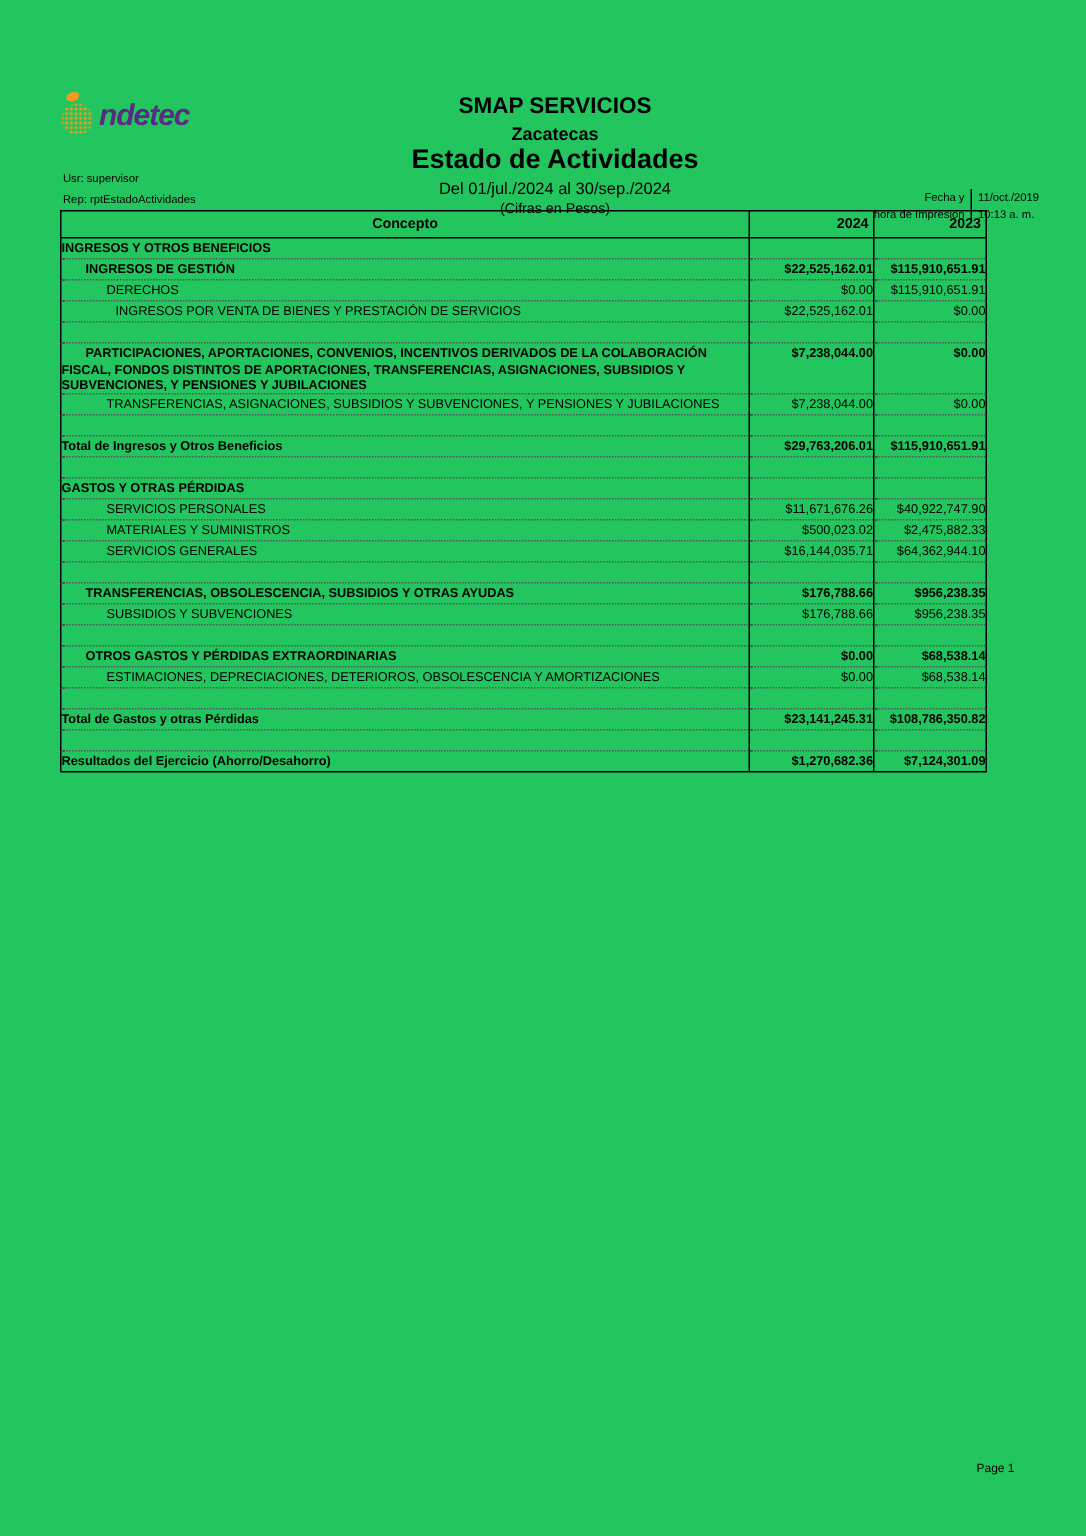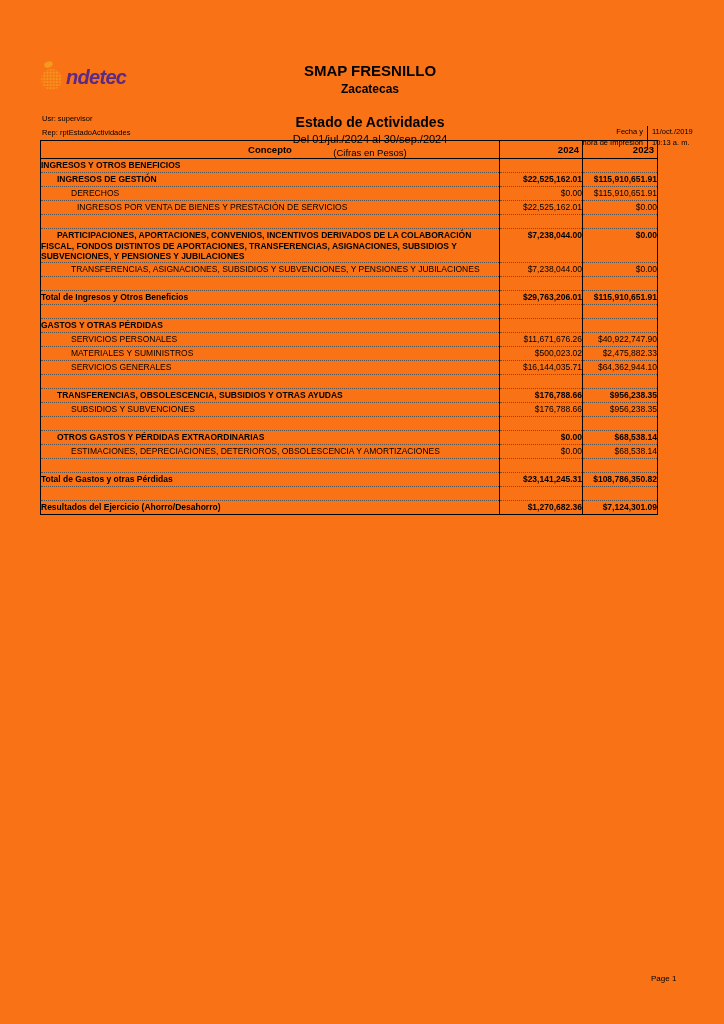--- a/index.html
+++ b/index.html
@@ -1,33 +1,33 @@
 <!DOCTYPE html>
 <html><head>
 <meta charset="utf-8">
 <style>
   html, body { margin:0; padding:0; background:#ffffff; }
   .page {
-    position:relative; width:724px; height:1024px; background:#f97316;
+    position:relative; width:724px; height:1024px; background:#22c55e;
     font-family:"Liberation Sans", sans-serif; color:#000; overflow:hidden;
   }
 
   
   .logo { position:absolute; left:40px; top:59px; display:flex; align-items:flex-end; }
   .logo svg { display:block; }
   .logo-text {
     font-size:20px; font-weight:bold; font-style:italic; color:#5b2a84;
     letter-spacing:-0.7px; line-height:1; margin-left:1px; padding-bottom:4px;
   }
 
   
   .title-block { position:absolute; left:20px; top:62px; width:700px; text-align:center; }
   .t-entity { font-size:15px; font-weight:bold; }
   .t-state  { font-size:12px; font-weight:bold; margin-top:3px; }
-  .t-report { font-size:14px; font-weight:bold; margin-top:18px; }
+  .t-report { font-size:18px; font-weight:bold; margin-top:0; }
   .t-period { font-size:11px; font-weight:normal; margin-top:3px; }
   .t-units  { font-size:9.5px; margin-top:2px; }
 
   
   .meta-left { position:absolute; left:42px; top:112px; font-size:7.5px; line-height:14px; }
 
   
   .print-info { position:absolute; top:126px; left:500px; width:222px; font-size:7.5px; line-height:11px; display:flex; }
   .print-labels { width:143px; text-align:right; padding-right:4px; border-right:1px solid #000; }
   .print-values { padding-left:4px; }
@@ -73,21 +73,21 @@
           </pattern>
         </defs>
         <ellipse cx="8.5" cy="5.5" rx="4.4" ry="3" fill="#f49a1c" transform="rotate(-20 8.5 5.5)"></ellipse>
         <circle cx="11.5" cy="20.5" r="10.5" fill="url(#dotp)"></circle>
       </svg>
     </span>
     <span class="logo-text">ndetec</span>
   </div>
 
   <div class="title-block">
-    <div class="t-entity">SMAP FRESNILLO</div>
+    <div class="t-entity">SMAP SERVICIOS</div>
     <div class="t-state">Zacatecas</div>
     <div class="t-report">Estado de Actividades</div>
     <div class="t-period">Del 01/jul./2024 al 30/sep./2024</div>
     <div class="t-units">(Cifras en Pesos)</div>
   </div>
 
   <div class="meta-left">
     <div>Usr: supervisor</div>
     <div>Rep: rptEstadoActividades</div>
   </div>

